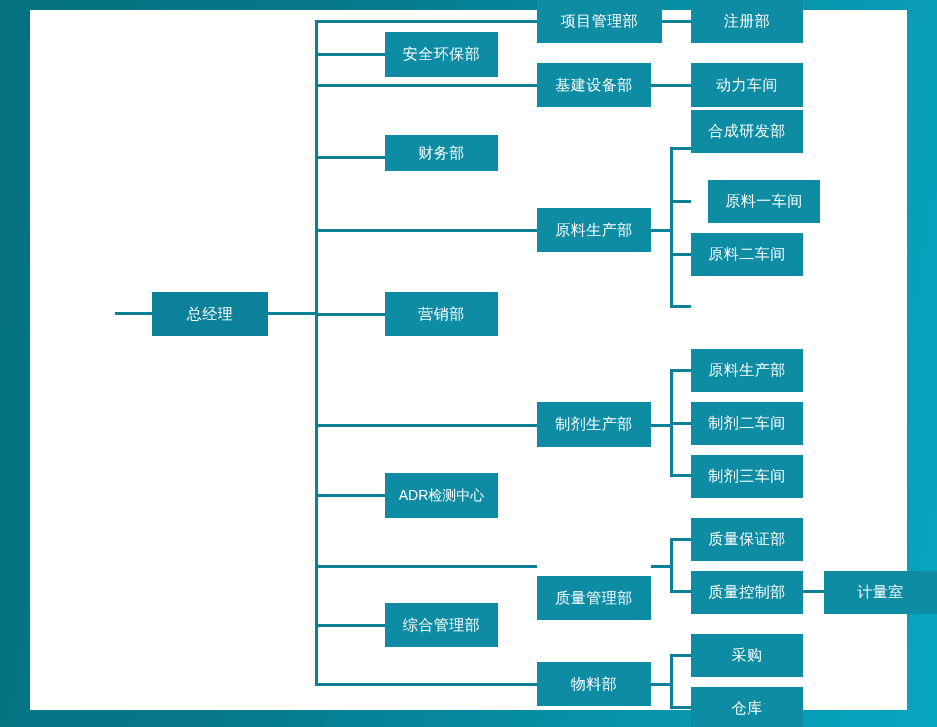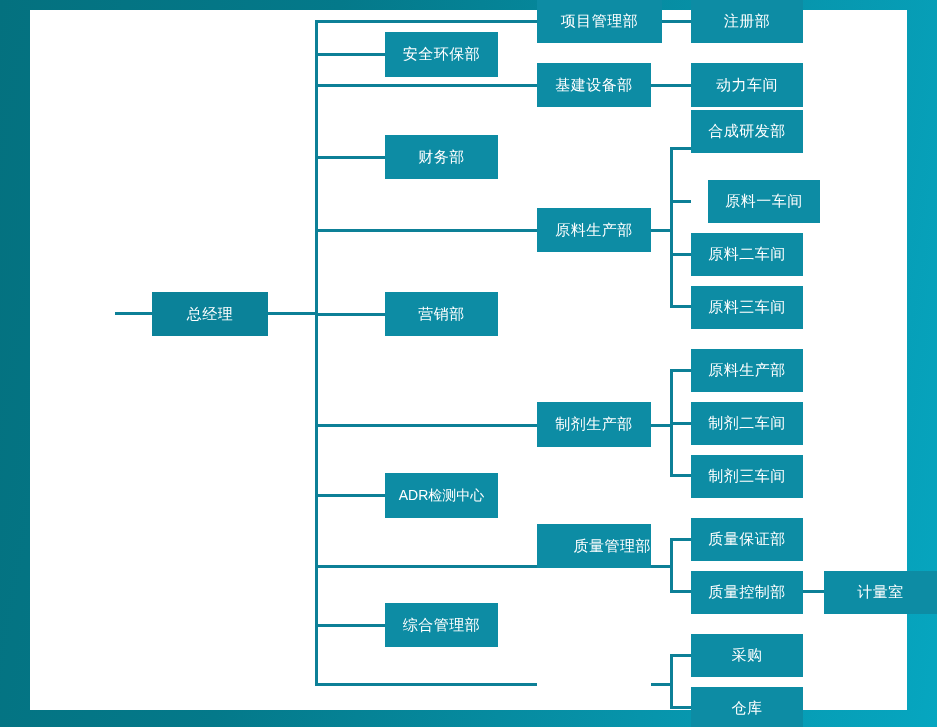--- a/index.html
+++ b/index.html
@@ -109,38 +109,35 @@
     <span>安全环保部</span>
   </div>
 
   <div class="node l2" style="left:537px;top:63px;width:114px;height:44px;">
     <span>基建设备部</span>
   </div>
   <div class="node l3" style="left:691px;top:63px;width:112px;height:44px;">
     <span>动力车间</span>
   </div>
 
-  <div class="node l2" style="left:385px;top:135px;width:113px;height:44px;">
+  <div class="node l2" style="left:385px;top:135px;width:113px;height:36px;">
     <span>财务部</span>
   </div>
 
   <div class="node l2" style="left:537px;top:208px;width:114px;height:44px;">
     <span>原料生产部</span>
   </div>
   <div class="node l3" style="left:691px;top:110px;width:112px;height:43px;">
     <span>合成研发部</span>
   </div>
   <div class="node l3" style="left:708px;top:180px;width:112px;height:43px;">
     <span>原料一车间</span>
   </div>
   <div class="node l3" style="left:691px;top:233px;width:112px;height:43px;">
     <span>原料二车间</span>
-  </div>
-  <div class="node l3" style="left:691px;top:286px;width:112px;height:43px;">
-    <span>原料三车间</span>
   </div>
 
   <div class="node l2" style="left:385px;top:292px;width:113px;height:44px;">
     <span>营销部</span>
   </div>
 
   <div class="node l2" style="left:537px;top:402px;width:114px;height:45px;">
     <span>制剂生产部</span>
   </div>
   <div class="node l3" style="left:691px;top:349px;width:112px;height:43px;">
@@ -150,36 +147,39 @@
     <span>制剂二车间</span>
   </div>
   <div class="node l3" style="left:691px;top:455px;width:112px;height:43px;">
     <span>制剂三车间</span>
   </div>
 
   <div class="node l2 tight" style="left:385px;top:473px;width:113px;height:45px;">
     <span>ADR检测中心</span>
   </div>
 
-  <div class="node l2" style="left:537px;top:524px;width:114px;height:44px;justify-content:flex-end;">
+  <div class="node l2" style="left:537px;top:576px;width:114px;height:44px;">
     <span>质量管理部</span>
   </div>
   <div class="node l3" style="left:691px;top:518px;width:112px;height:43px;">
     <span>质量保证部</span>
   </div>
   <div class="node l3" style="left:691px;top:571px;width:112px;height:43px;">
     <span>质量控制部</span>
   </div>
   <div class="node l4" style="left:824px;top:571px;width:113px;height:43px;">
     <span>计量室</span>
   </div>
 
   <div class="node l2" style="left:385px;top:603px;width:113px;height:44px;">
     <span>综合管理部</span>
   </div>
 
+  <div class="node l2" style="left:537px;top:662px;width:114px;height:44px;">
+    <span>物料部</span>
+  </div>
   <div class="node l3" style="left:691px;top:634px;width:112px;height:43px;">
     <span>采购</span>
   </div>
   <div class="node l3" style="left:691px;top:687px;width:112px;height:43px;">
     <span>仓库</span>
   </div>
 </div>
 
 </body></html>

